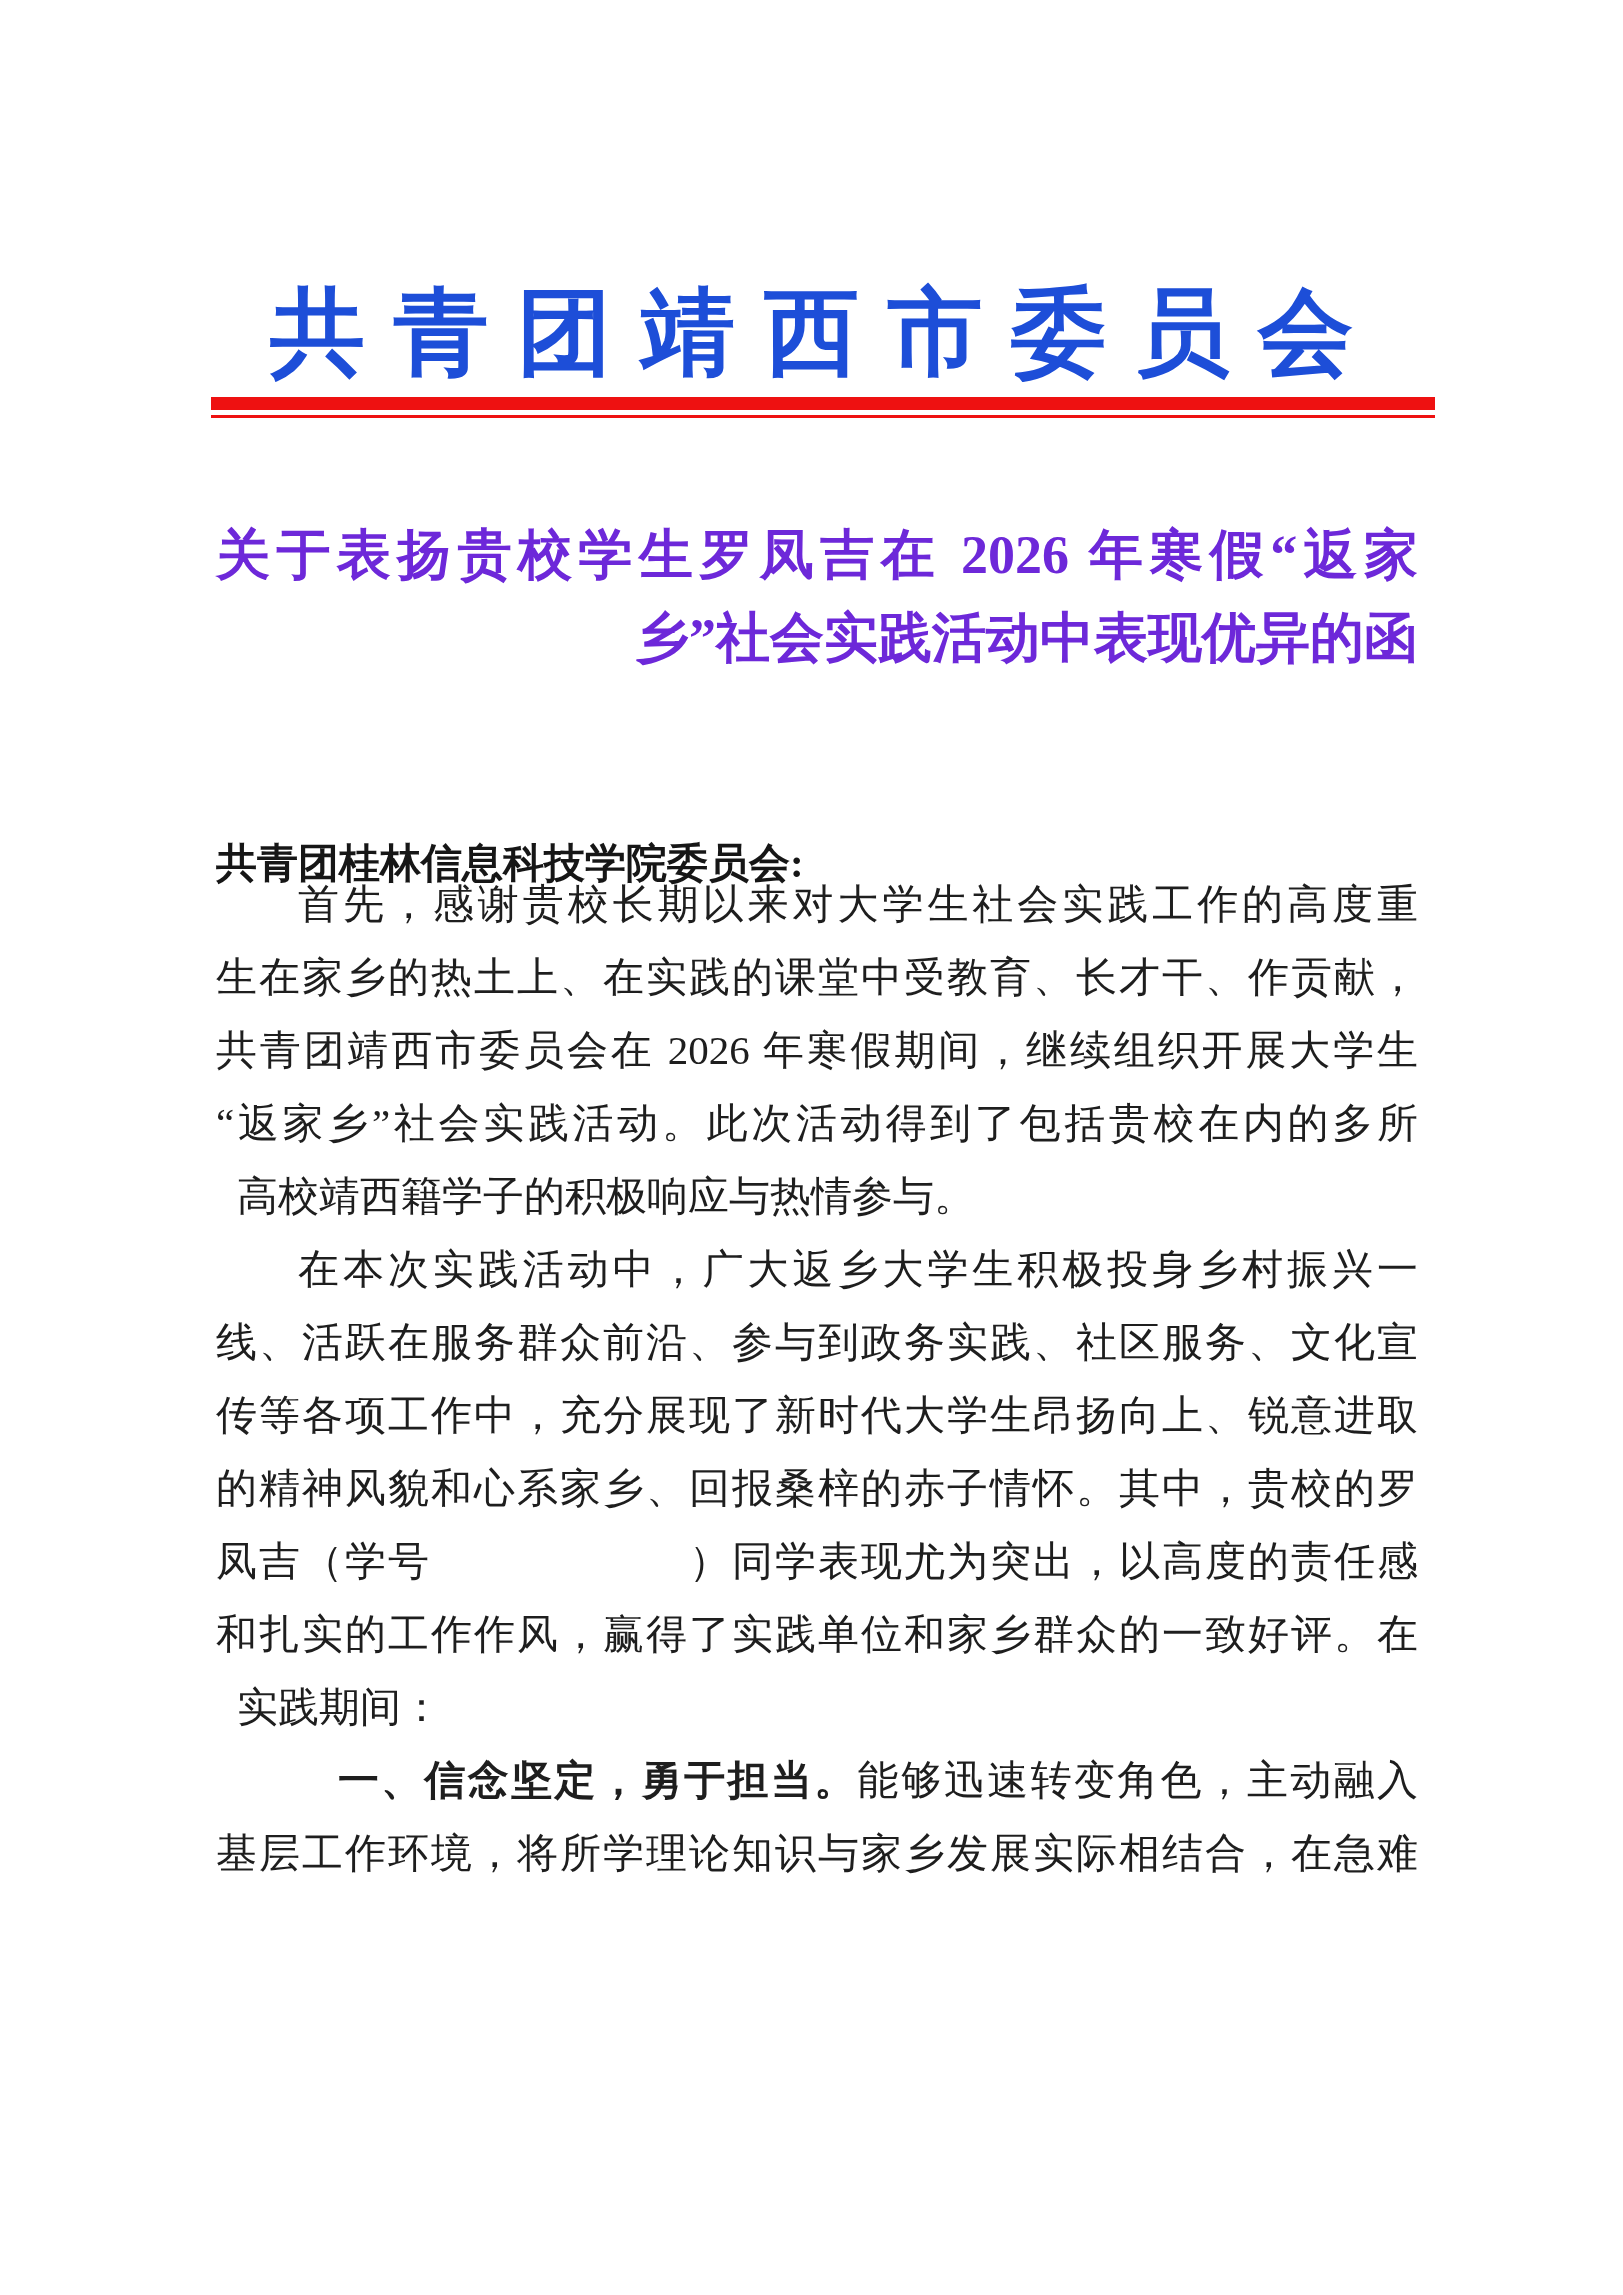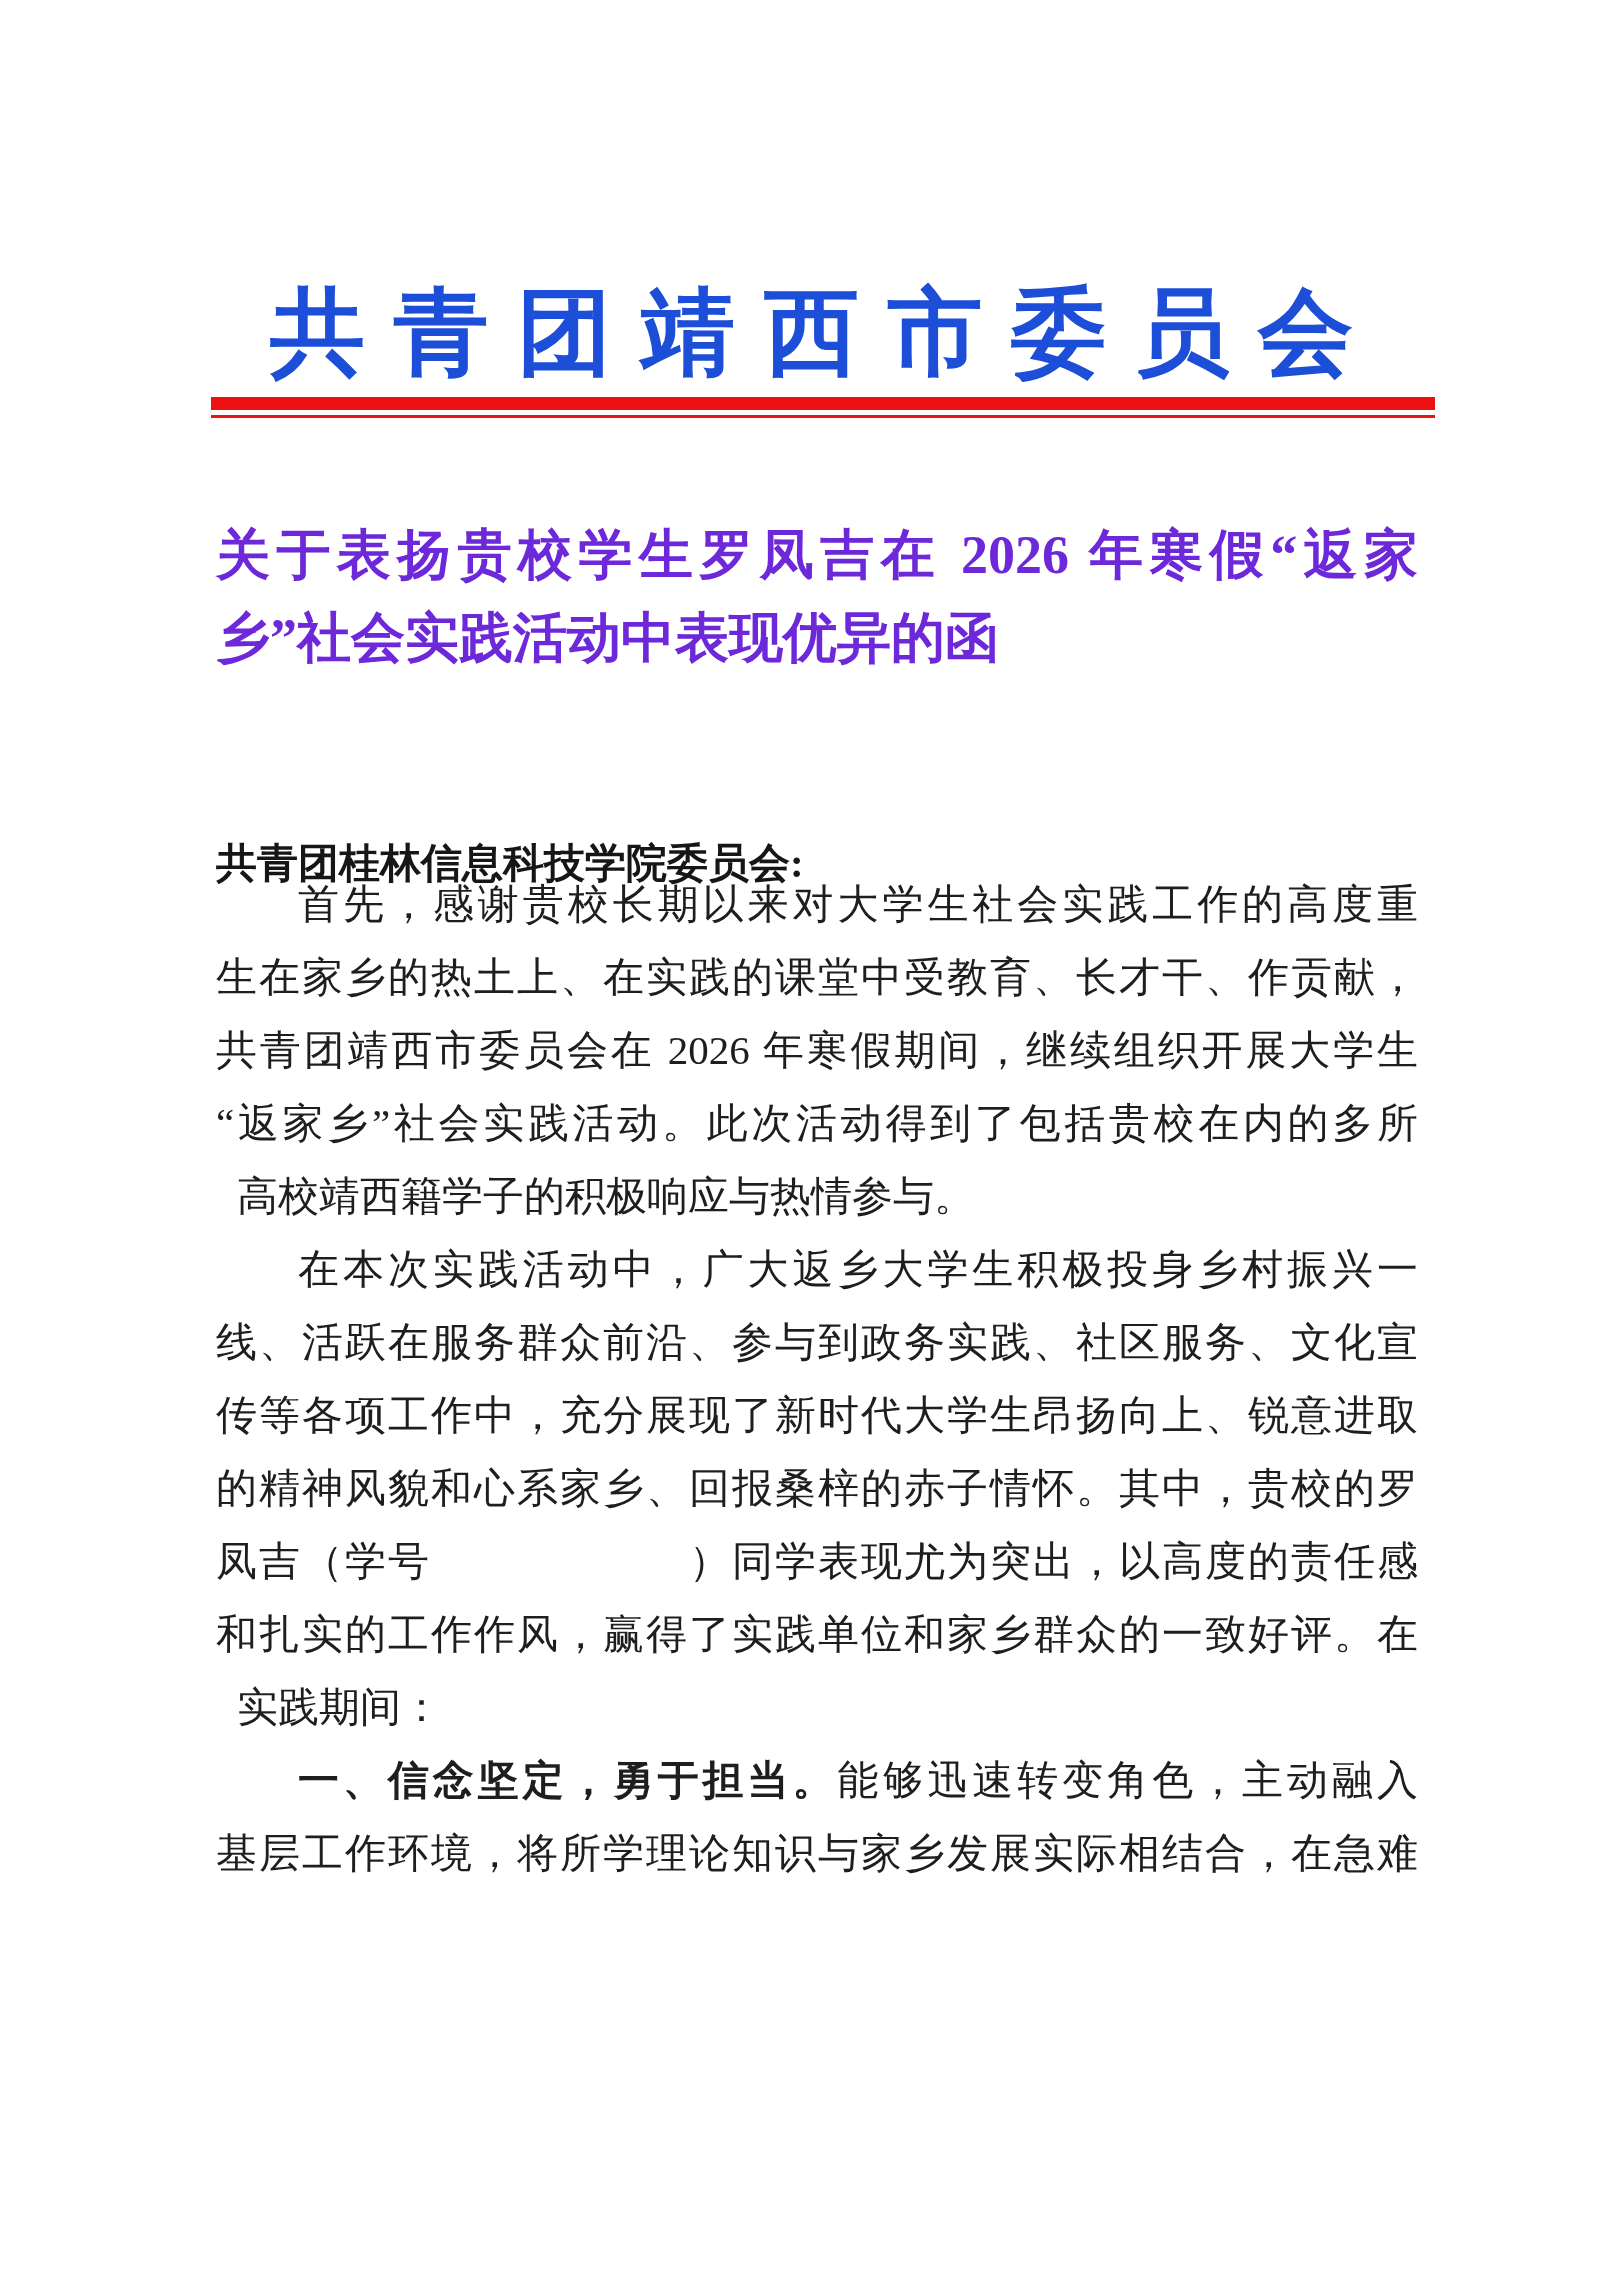--- a/index.html
+++ b/index.html
@@ -55,21 +55,21 @@
     line-height: 83px;
     font-weight: bold;
     color: #6d28d9;
   }
   .t-line { display: block; }
   .t-justify {
     text-align: justify;
     text-align-last: justify;
     text-justify: inter-character;
   }
-  .t-center { text-align: left; }
+  .t-center { text-align: right; }
 
   
   .salutation {
     position: absolute;
     top: 827px;
     left: 216px;
     width: 1202px;
     font-size: 41px;
     line-height: 73px;
     font-weight: bold;
@@ -94,21 +94,21 @@
     text-justify: inter-character;
     white-space: pre-wrap;
     overflow: hidden;
   }
   .bl.indent { text-indent: 2em; }
   .bl.last {
     text-align: left;
     text-align-last: left;
     margin-left: 21px;
   }
-  .bl .lead { font-weight: bold; }
+  .bl .lead { font-weight: bold; margin-left: 40px; }
 </style>
 </head>
 <body>
 
 <div class="page">
 
   <div class="org-header">共青团靖西市委员会</div>
 
   <div class="red-rule"></div>
 

